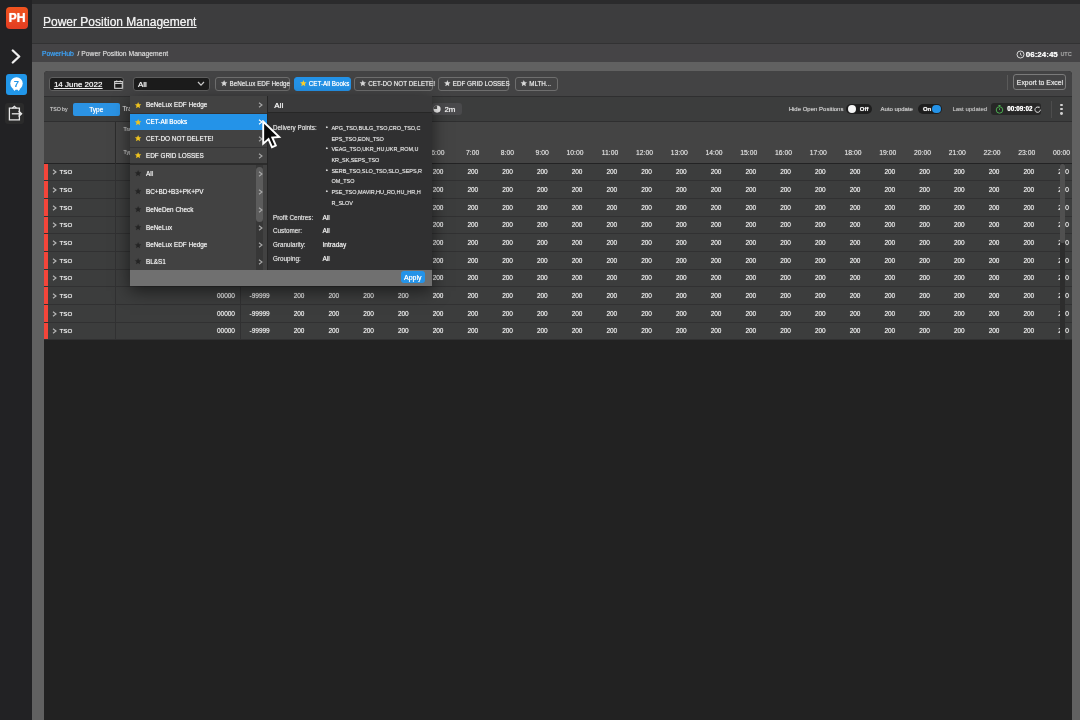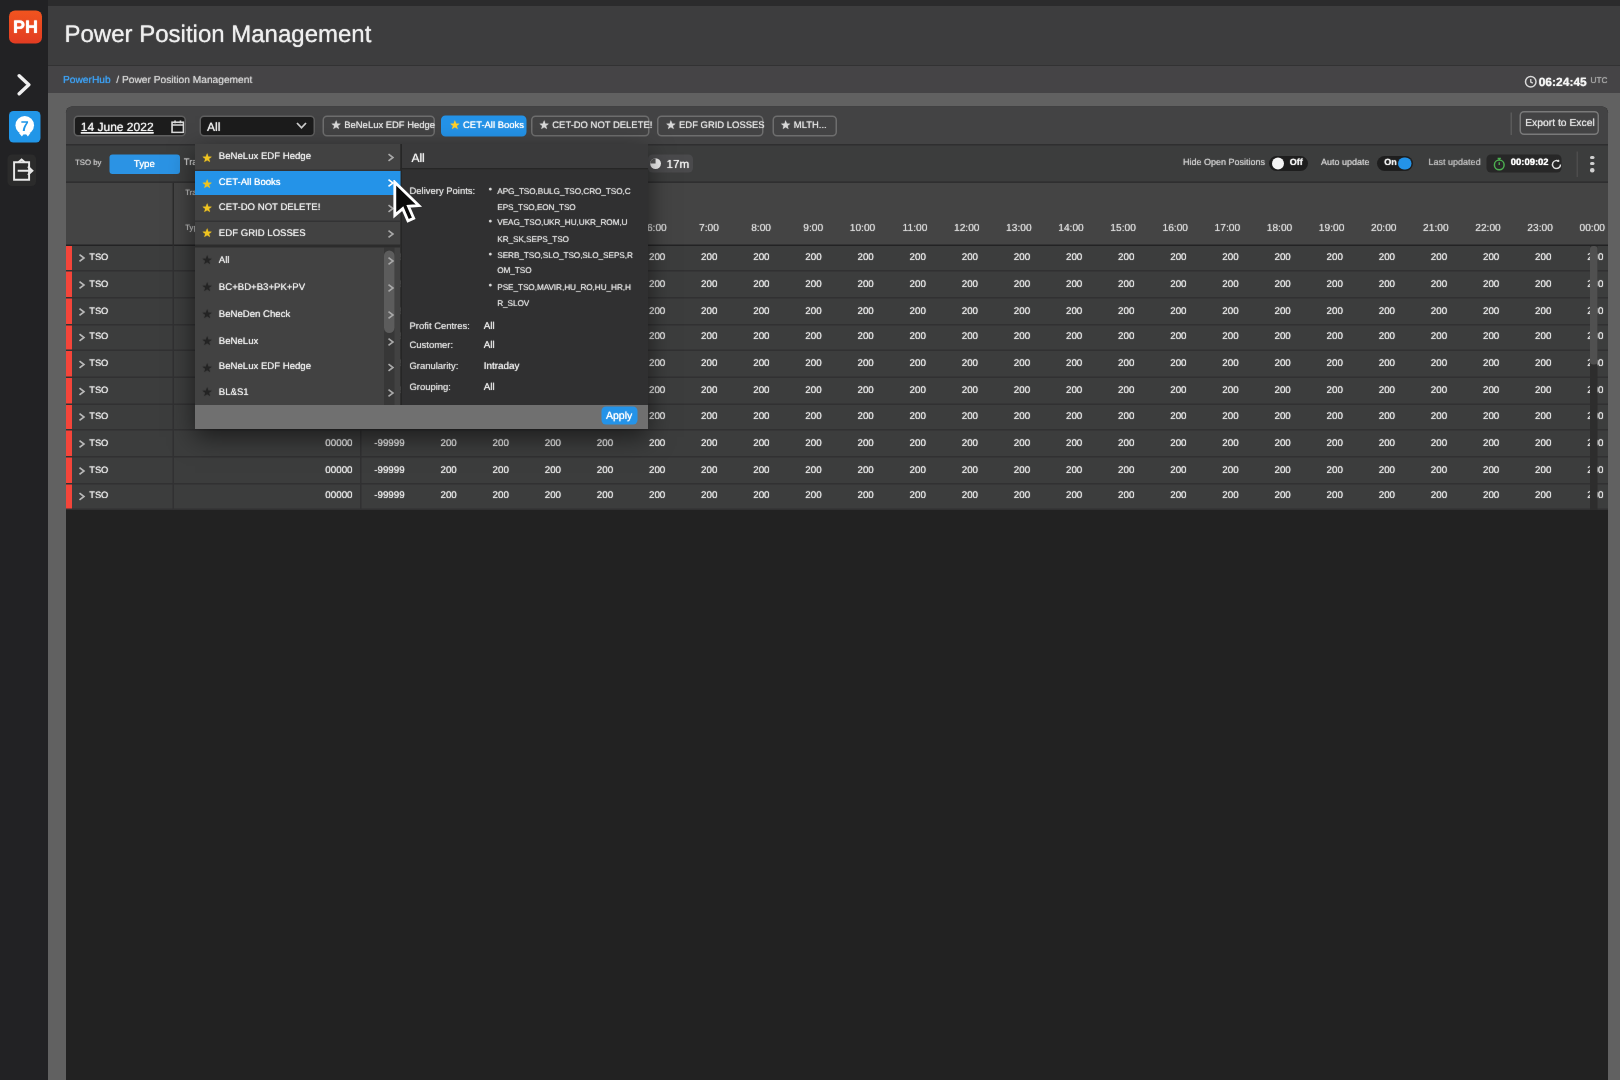--- a/index.html
+++ b/index.html
@@ -5,21 +5,21 @@
   html,body { width:1080px; height:720px; overflow:hidden; }
   body { background:#616161; font-family:"Liberation Sans", sans-serif; position:relative; }
   .abs { position:absolute; }
   div.abs { text-shadow: 0 0 0.7px currentColor; }
 </style></head>
 <body>
 
 <div class="abs" style="left:32px; top:0; width:1048px; height:4px; background:#2b2b2c;"></div>
 
 <div class="abs" style="left:32px; top:4px; width:1048px; height:39px; background:#3d3d3e;"></div>
-<div class="abs" style="left:43px; top:15px; font-size:16px; color:#eeeeee;">Power Position Management</div>
+<div class="abs" style="left:43px; top:15px; font-size:12px; color:#eeeeee;text-decoration:underline;">Power Position Management</div>
 
 <div class="abs" style="left:32px; top:43px; width:1048px; height:18.5px; background:#454446; border-top:1px solid #323233;"></div>
 <div class="abs" style="left:42px; top:50px; font-size:6.8px; color:#3da0f2;">PowerHub&nbsp;&nbsp;<span style="color:#cfcfcf">/ Power Position Management</span></div>
 
 <svg class="abs" style="left:1016.4px; top:49.6px;" width="9" height="9" viewBox="0 0 9 9">
   <circle cx="4.5" cy="4.5" r="3.5" fill="none" stroke="#d8d8d8" stroke-width="1"></circle>
   <path d="M4.5 2.7 L4.5 4.7 L5.9 5.4" fill="none" stroke="#d8d8d8" stroke-width="0.9"></path>
 </svg>
 <div class="abs" style="left:1025.8px; top:49.7px; font-size:8px; font-weight:bold; color:#f5f5f5;">06:24:45</div>
 <div class="abs" style="left:1060.4px; top:51px; font-size:5.5px; color:#a8a8a8;">UTC</div>
@@ -89,21 +89,21 @@
 <div class="abs" style="left:50px; top:106px; font-size:5.2px; color:#c0c0c0;">TSO by</div>
 <div class="abs" style="left:72.5px; top:102.7px; width:47.5px; height:13.7px; background:#2b93e4; border-radius:2px;"></div>
 <div class="abs" style="left:72.5px; top:105.8px; width:47.5px; text-align:center; font-size:6.5px; color:#fff;">Type</div>
 <div class="abs" style="left:122.5px; top:105.3px; font-size:6.3px; color:#cccccc;">Trading</div>
 
 <div class="abs" style="left:432px; top:103.1px; width:30px; height:11.9px; background:#4a4a4c; border-radius:3px;"></div>
 <svg class="abs" style="left:432.7px; top:105px;" width="8.1" height="8.1" viewBox="0 0 9 9">
   <circle cx="4.5" cy="4.5" r="4" fill="#f0f0f0"></circle>
   <path d="M4.5 4.5 L4.5 0.5 A4 4 0 0 0 0.5 4.5 Z" fill="#555"></path>
 </svg>
-<div class="abs" style="left:444.4px; top:105px; font-size:7.8px; color:#f0f0f0;">17m</div>
+<div class="abs" style="left:444.4px; top:105px; font-size:7.8px; color:#f0f0f0;">2m</div>
 
 <div class="abs" style="left:788.7px; top:105.8px; font-size:6px; color:#c8c8c8;">Hide Open Positions</div>
 <div class="abs" style="left:846px; top:104px; width:26.3px; height:10px; background:#1e1e1e; border-radius:5px;"></div>
 <div class="abs" style="left:847.8px; top:104.7px; width:8.6px; height:8.6px; background:#f5f5f5; border-radius:50%;"></div>
 <div class="abs" style="left:859.8px; top:106px; font-size:6px; font-weight:bold; color:#f0f0f0;">Off</div>
 <div class="abs" style="left:880.6px; top:105.8px; font-size:6px; color:#c8c8c8;">Auto update</div>
 <div class="abs" style="left:918px; top:104px; width:24.4px; height:10px; background:#1e1e1e; border-radius:5px;"></div>
 <div class="abs" style="left:922.9px; top:106px; font-size:6px; font-weight:bold; color:#f0f0f0;">On</div>
 <div class="abs" style="left:932.3px; top:104.7px; width:8.6px; height:8.6px; background:#2493e8; border-radius:50%;"></div>
 <div class="abs" style="left:952.4px; top:105.8px; font-size:6px; color:#b8b8b8;">Last updated</div>

